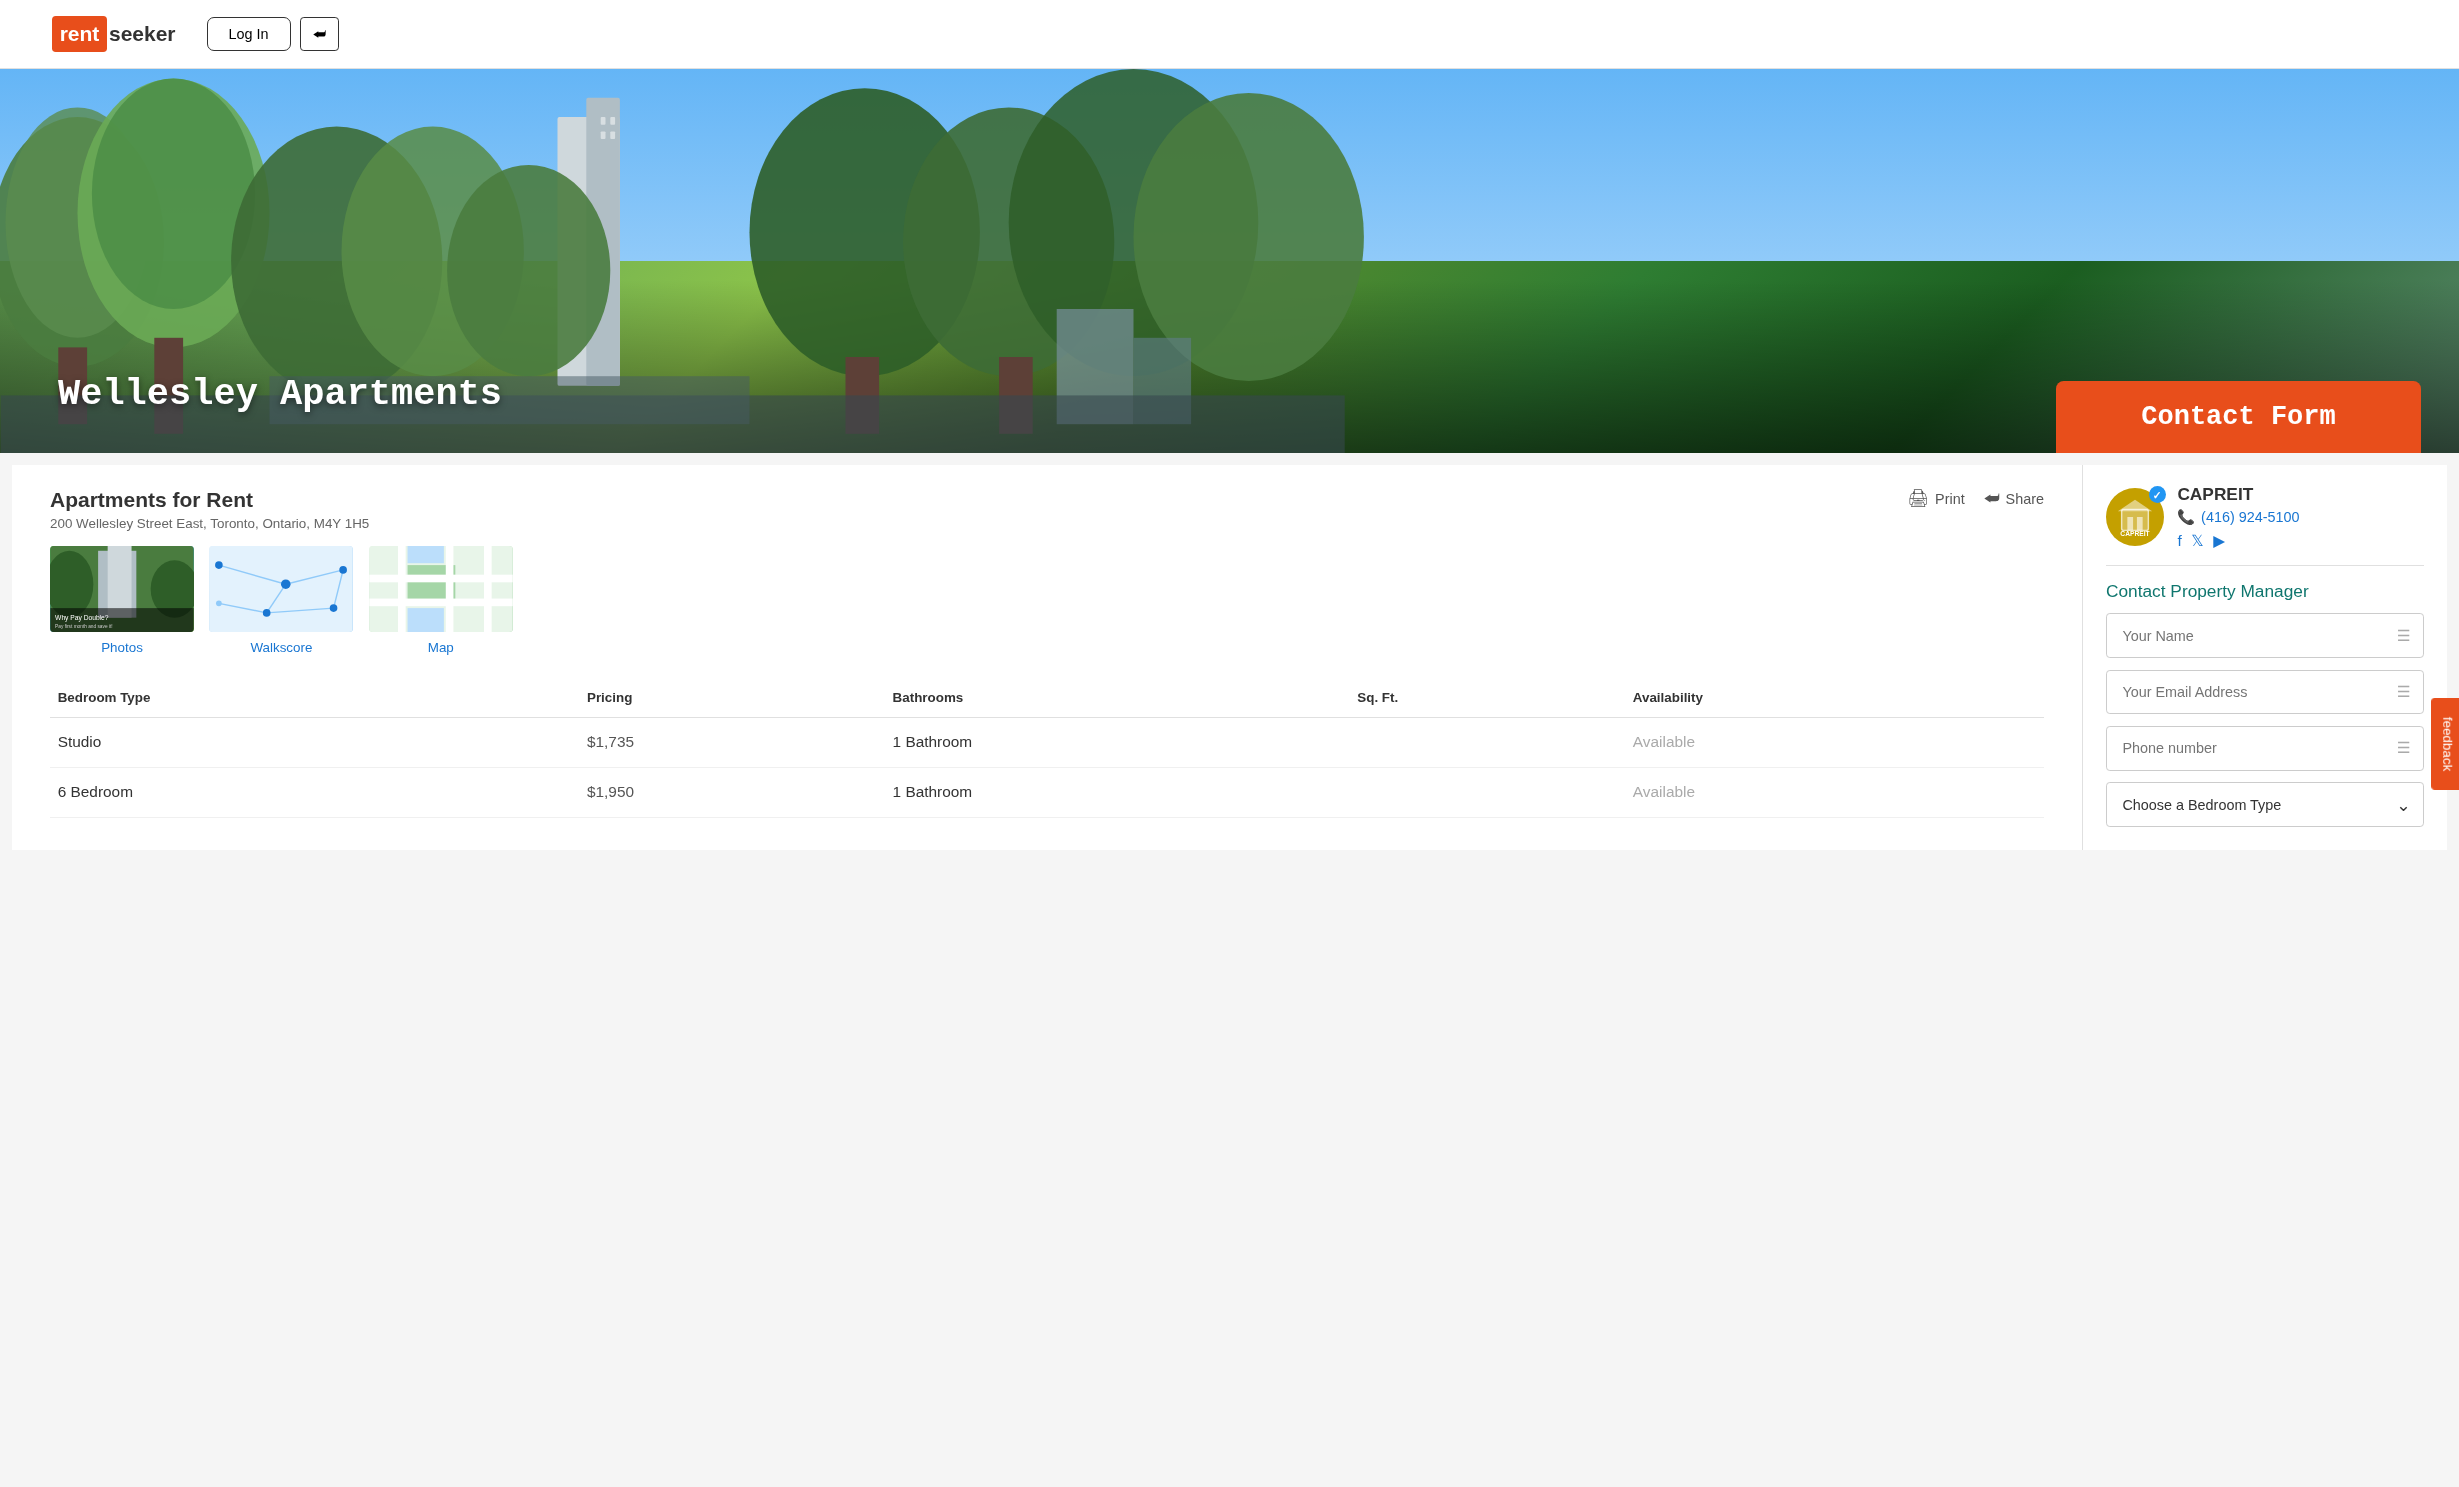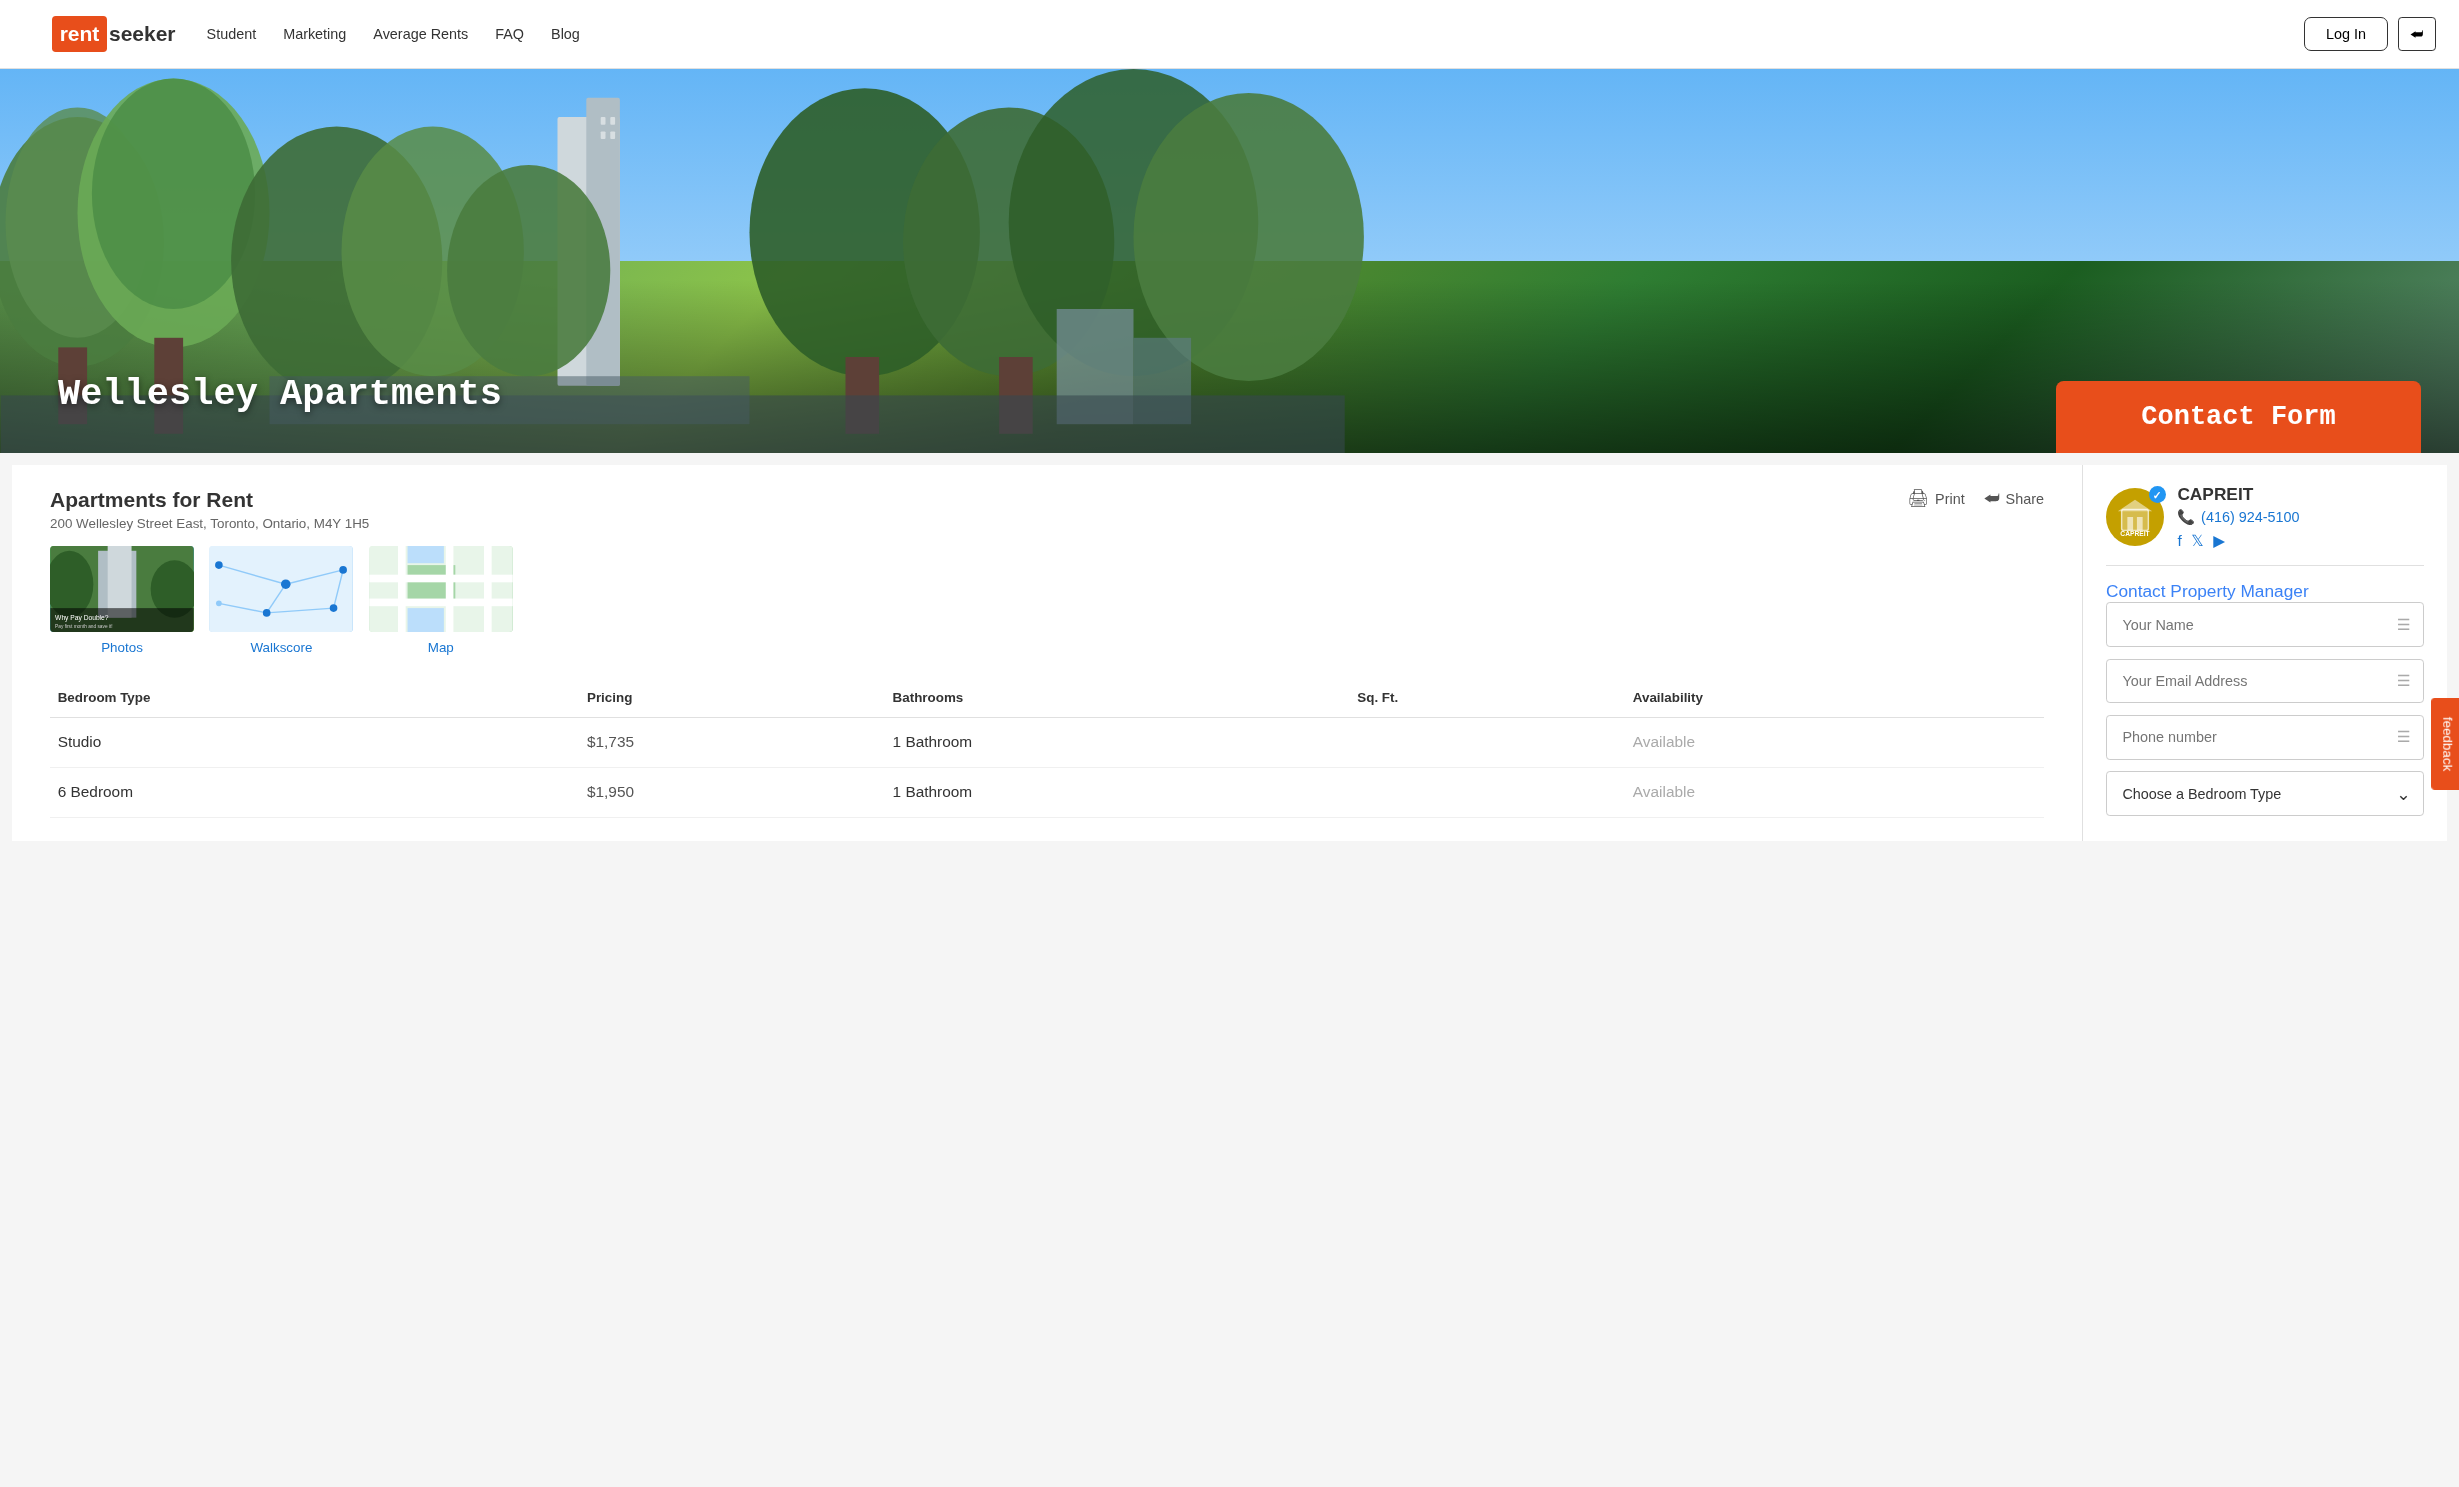--- a/index.html
+++ b/index.html
@@ -300,22 +300,22 @@
       gap: 9.6px;
     }
     .social-icon {
       color: #1976d2;
       font-size: 15.4px;
       cursor: pointer;
     }
 
     .contact-manager-title {
       font-size: 17.3px;
-      color: #3b82f6;
-      margin-bottom: 0;
+      color: #0f766e;
+      margin-bottom: 11px;
     }
 
     .form-field {
       position: relative;
       margin-bottom: 11.5px;
     }
     .form-input {
       width: 100%;
       padding: 13.4px 42px 13.4px 15.4px;
       border: 1px solid #ccc;
@@ -379,27 +379,20 @@
 
 <div class="feedback-tab">feedback</div>
 
 <header class="header">
   <div class="logo">
     <span class="logo-icon">
       <span>rent</span>
     </span>
     <span class="logo-text">seeker</span>
   </div>
-  <nav class="nav">
-    <a href="#">Student</a>
-    <a href="#">Marketing</a>
-    <a href="#">Average Rents</a>
-    <a href="#">FAQ</a>
-    <a href="#">Blog</a>
-  </nav>
   <div class="header-actions">
     <button class="btn-login">Log In</button>
     <button class="btn-share-icon">
       <span>⮨</span>
     </button>
   </div>
 </header>
 
 <section class="hero">
   <div class="hero-sky"></div>

